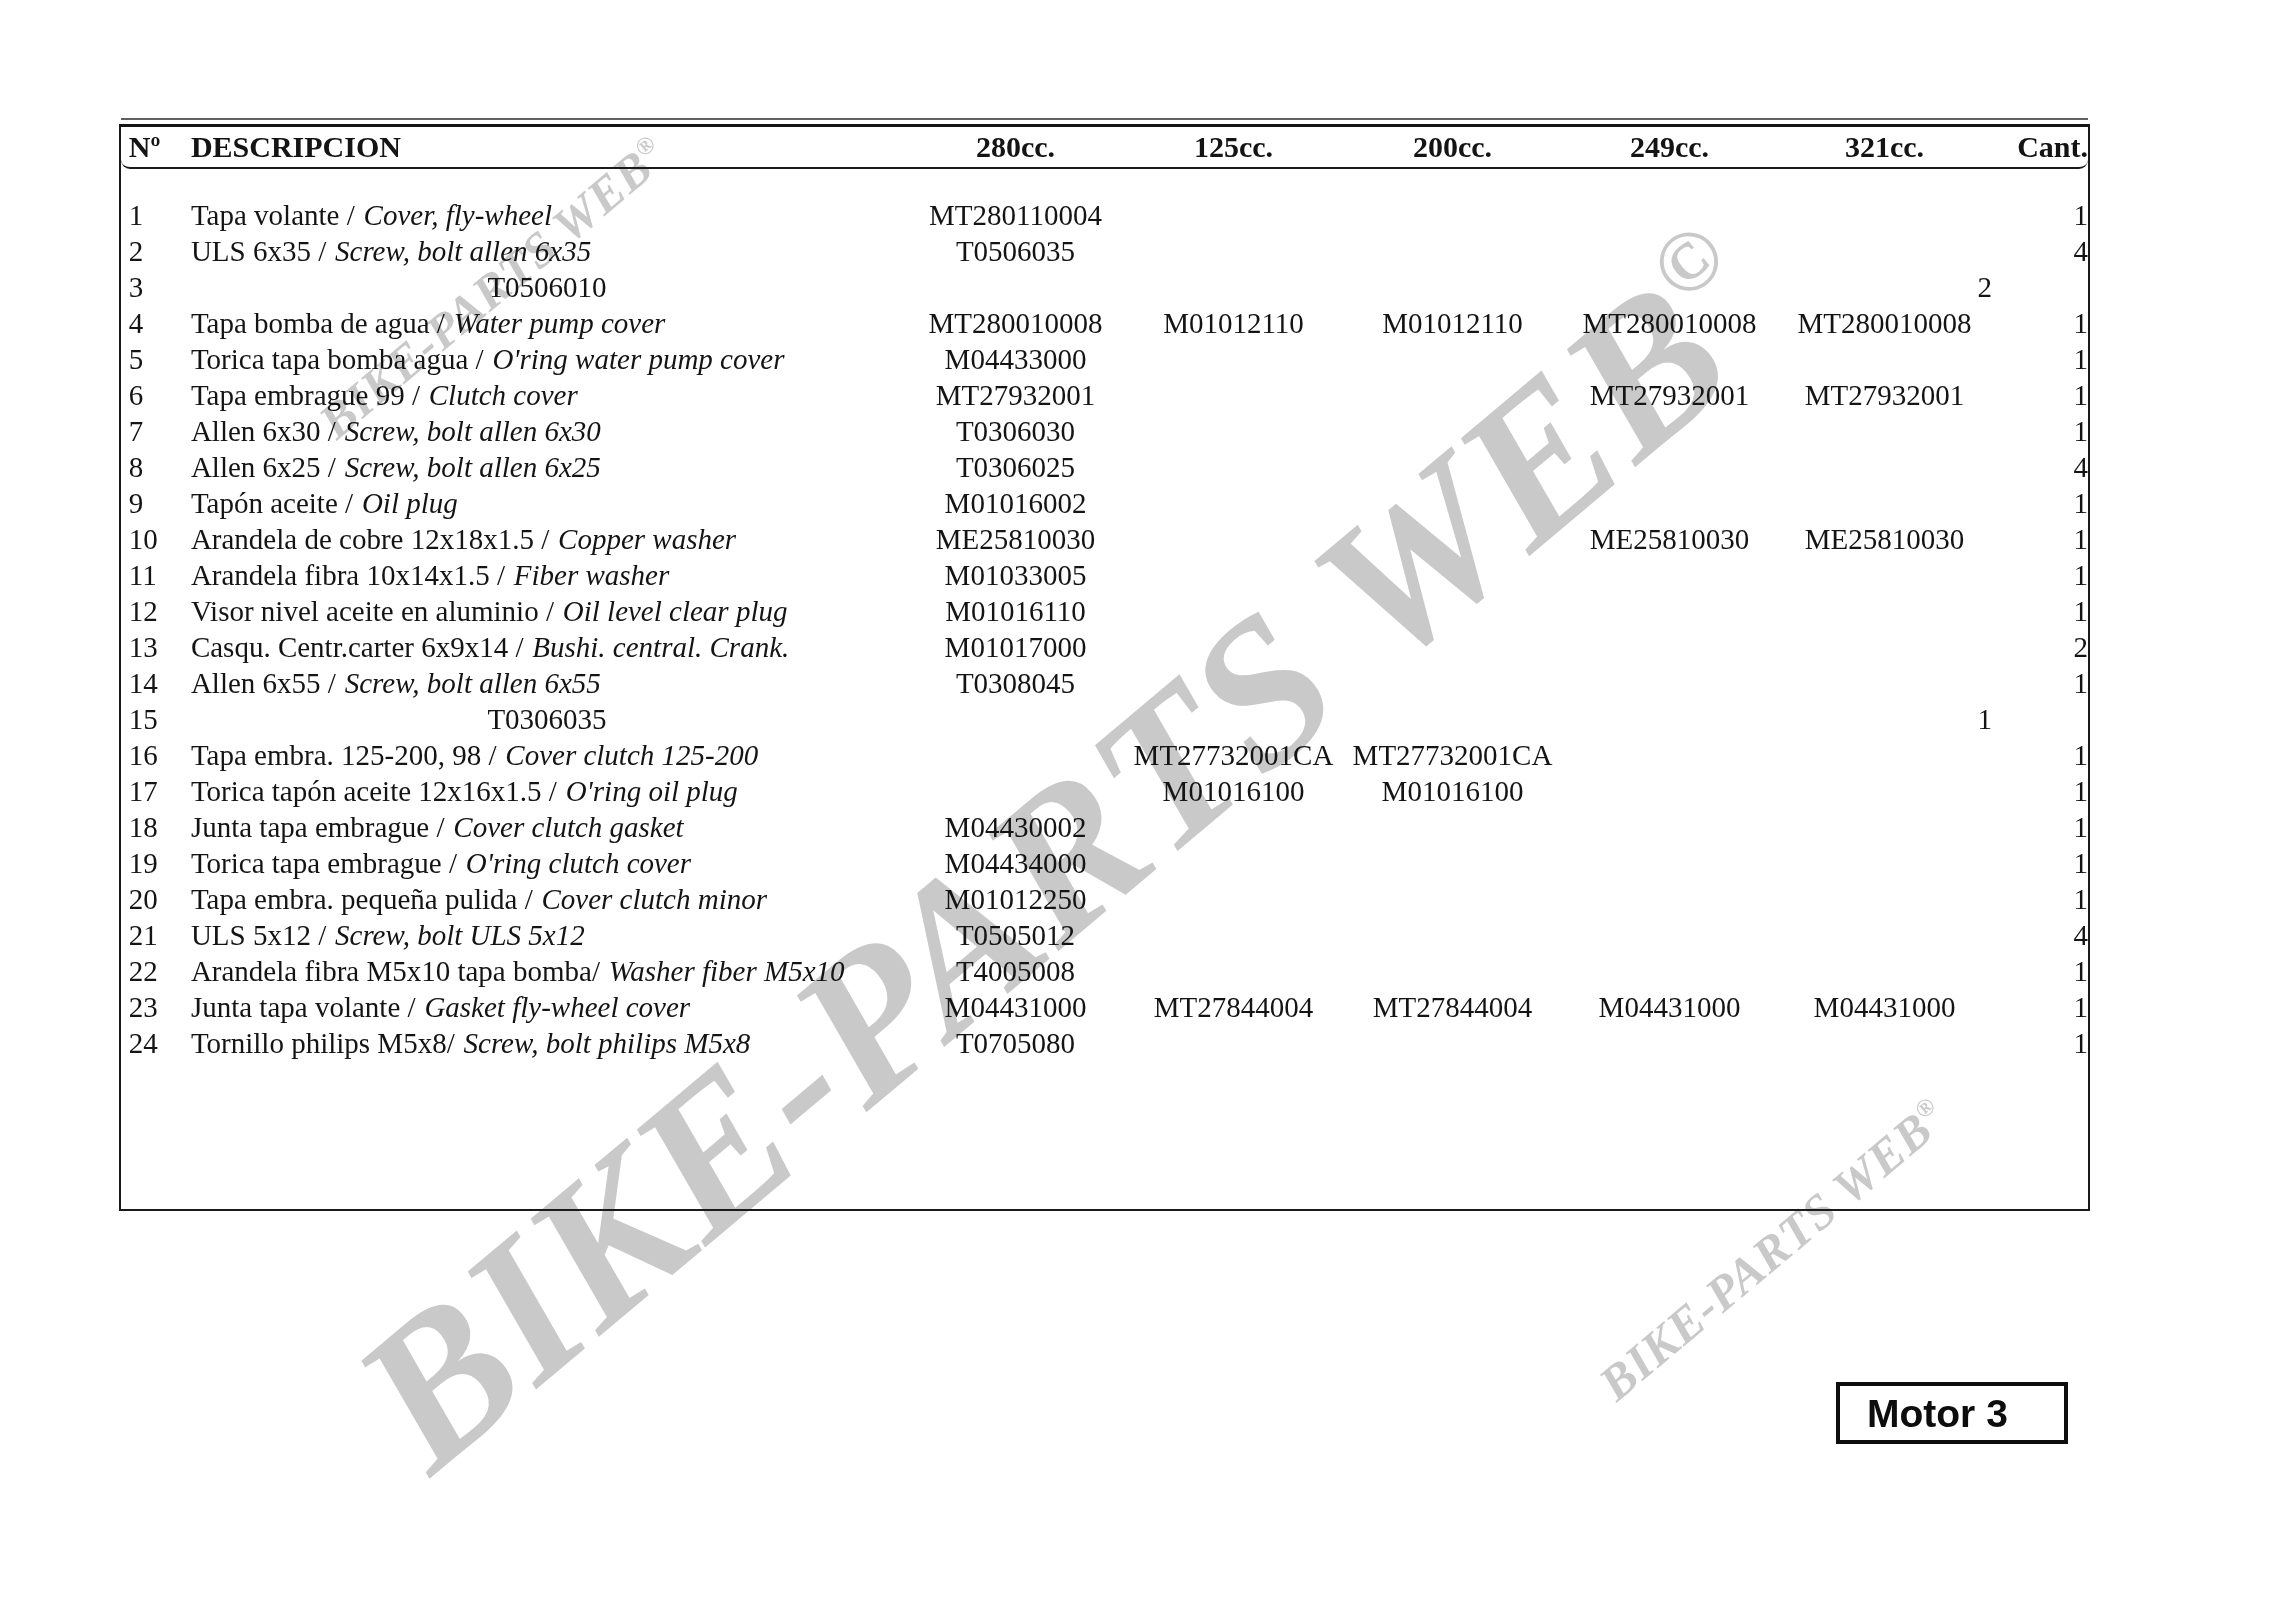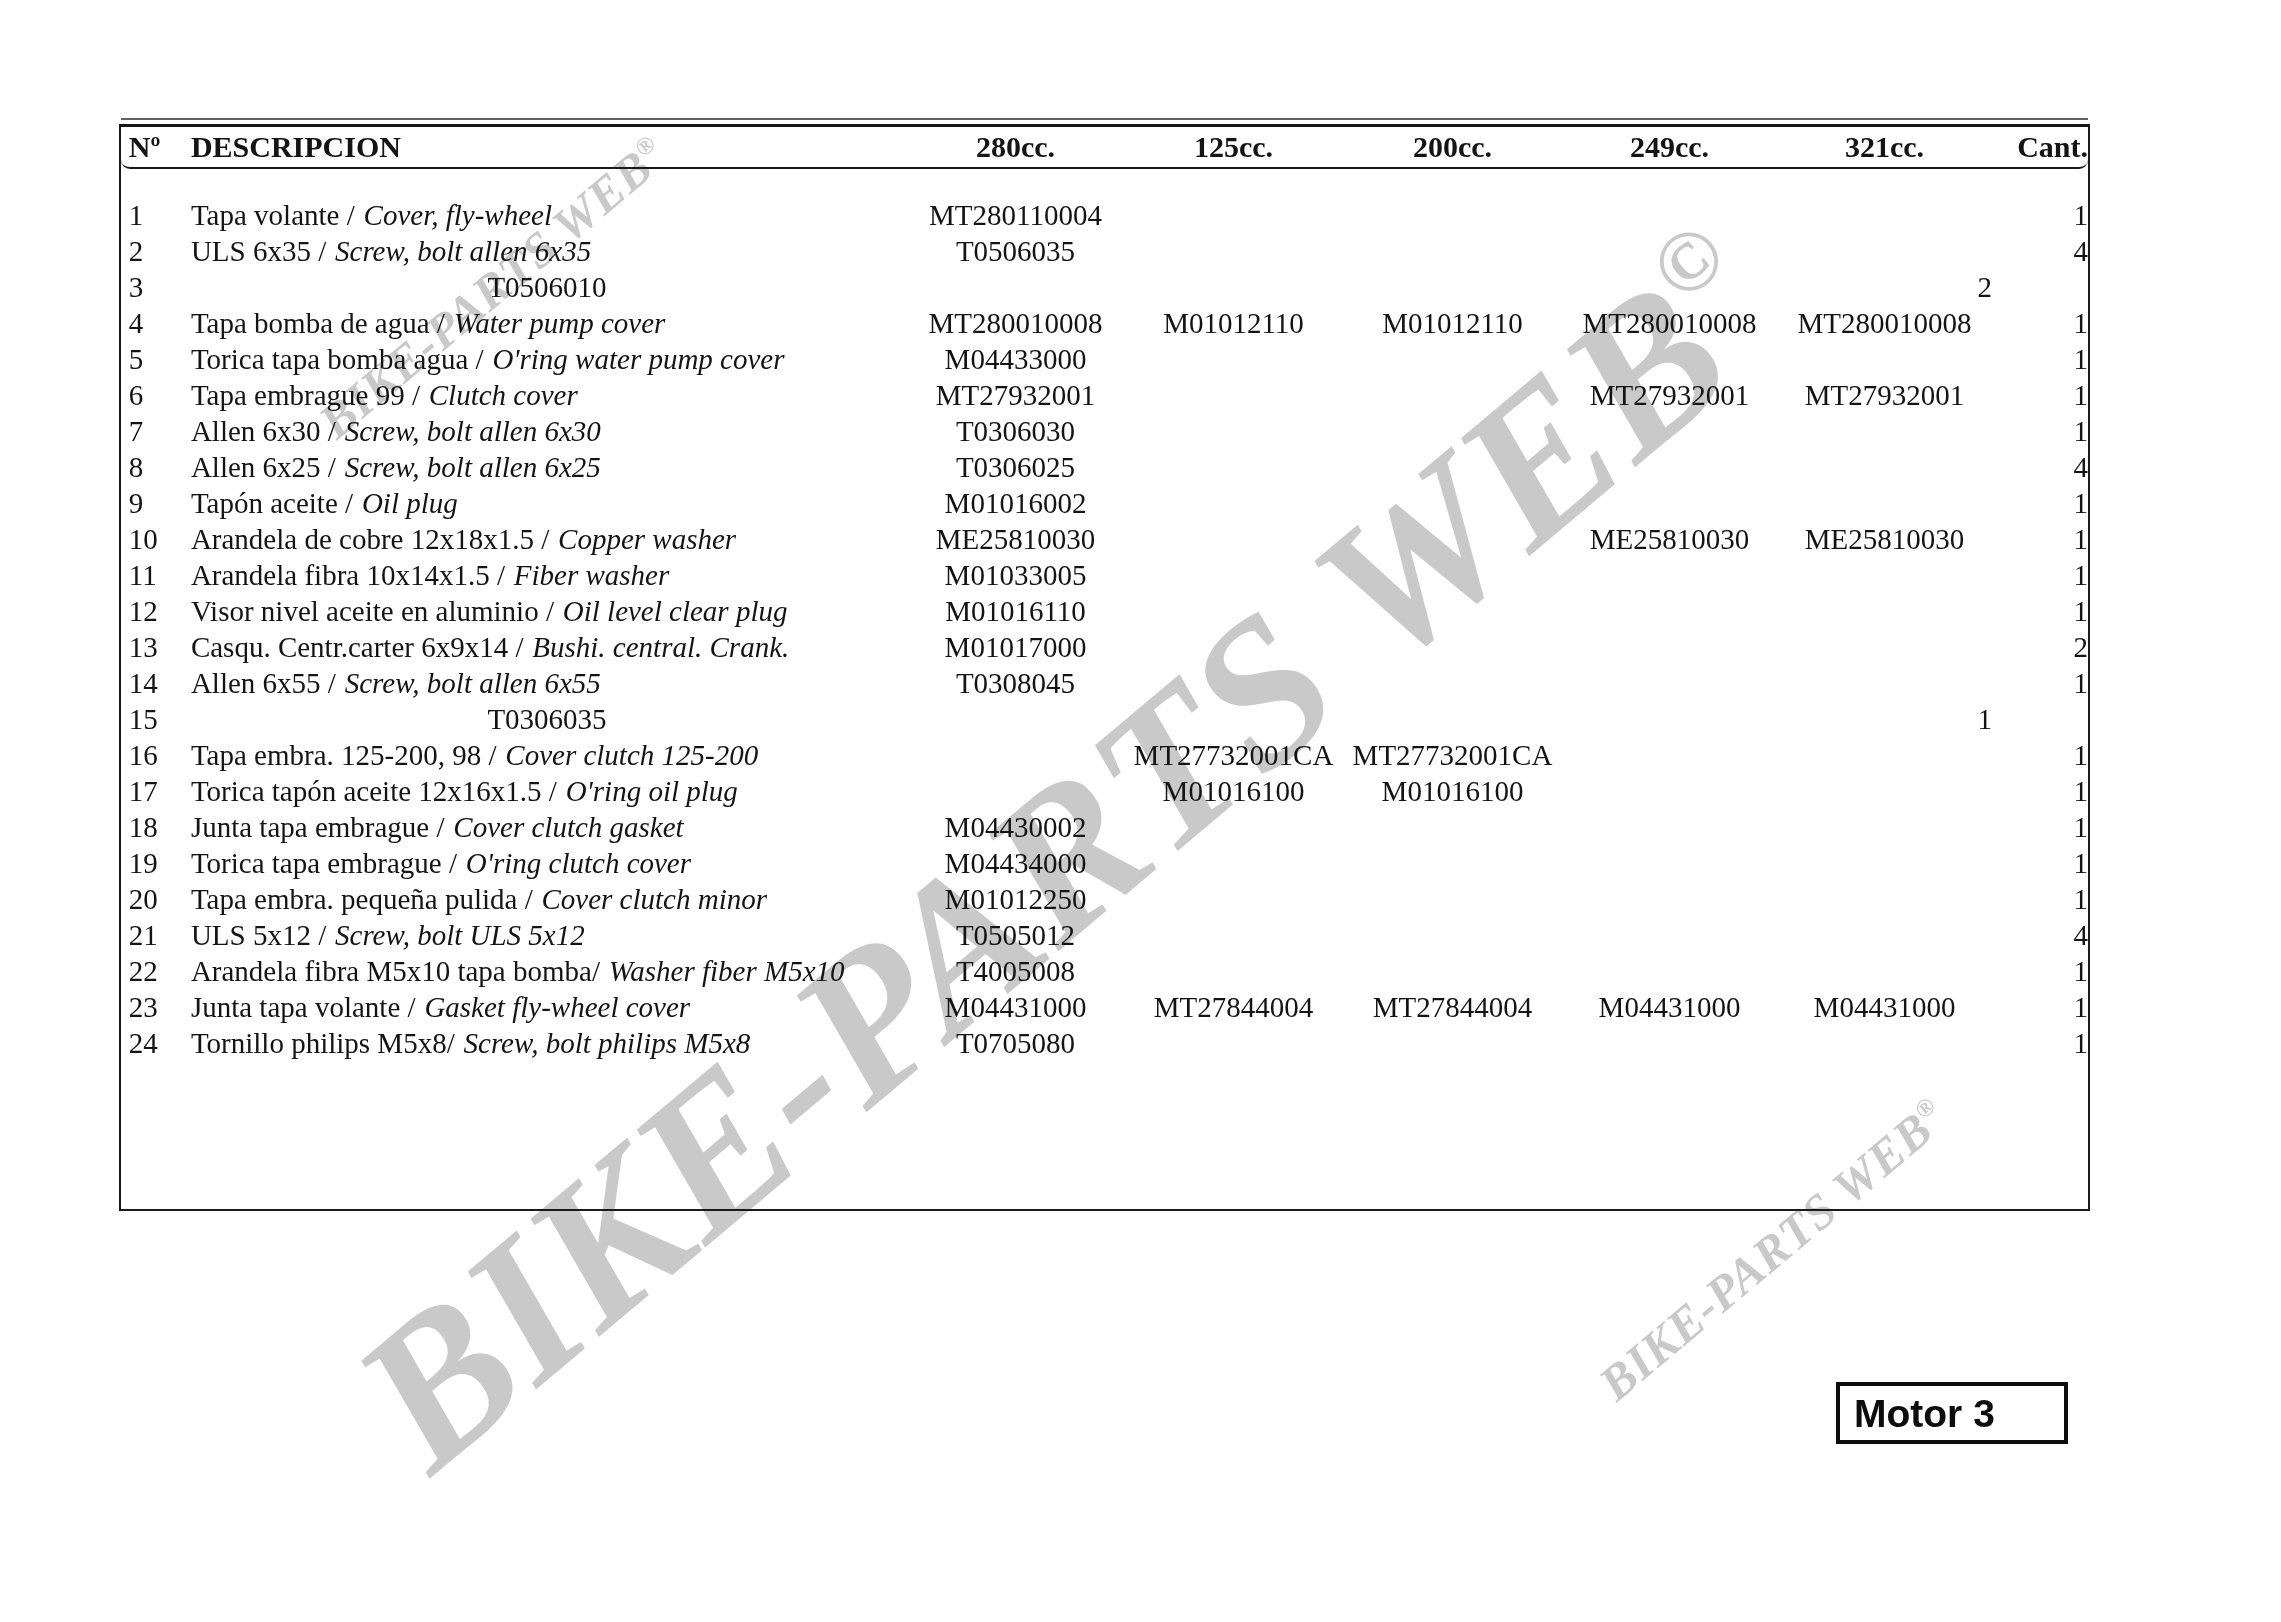--- a/index.html
+++ b/index.html
@@ -70,21 +70,21 @@
   .td{line-height:1;white-space:nowrap;}
   .c-desc .en{font-style:italic;margin-left:8.8px;margin-top:40px;}
   
   .motor-box{
     position:absolute;
     left:1836px;top:1382px;
     width:232px;height:62px;
     box-sizing:border-box;
     border:4.9px solid #0d0d0d;
     display:flex;align-items:center;
-    padding-left:14px;
+    padding-left:27px;
     background:#fff;
     z-index:2;
   }
   .motor-box span{
     font-family:"Liberation Sans","DejaVu Sans",sans-serif;
     font-weight:bold;
     font-size:39px;
     line-height:1;
     color:#0d0d0d;
   }

